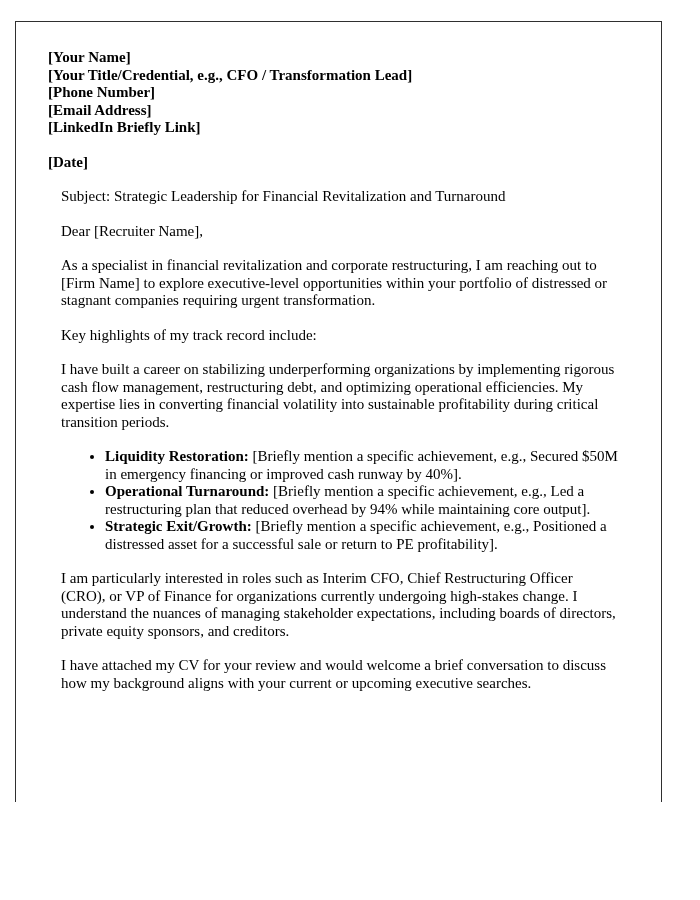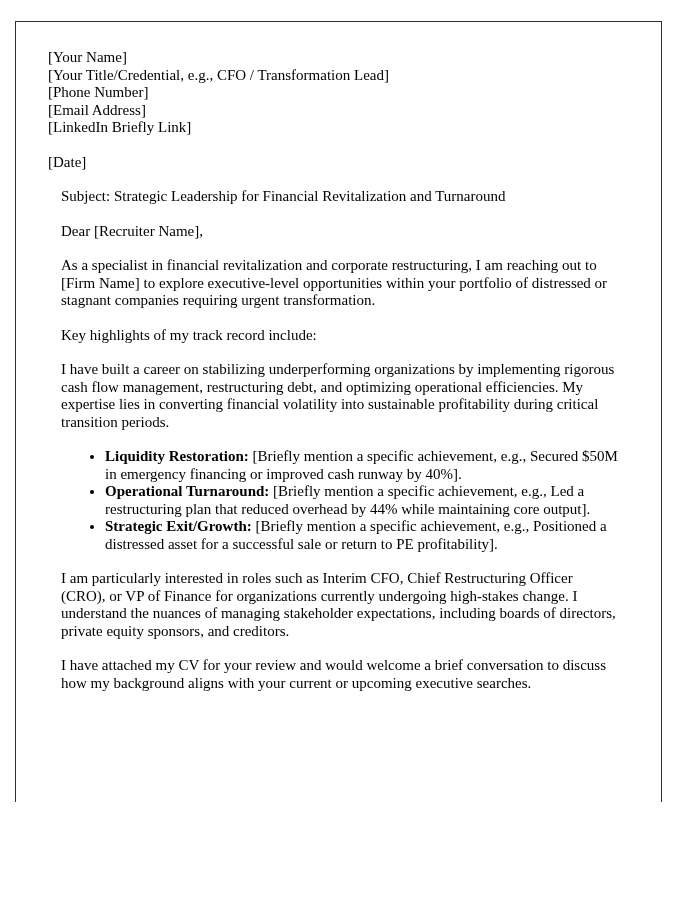--- a/index.html
+++ b/index.html
@@ -25,21 +25,21 @@
     border-top: 1.5px solid #2f2f2f;
     border-left: 1.5px solid #2f2f2f;
     border-right: 1.5px solid #2f2f2f;
     border-bottom: none;
     padding: 27px 28px 0 32px;
     overflow: hidden;
     background: #ffffff;
     font-size: 15px;
     line-height: 17.5px;
   }
-  .block { margin: 17px 0; }
+  .block { margin: 17px 0; font-weight: bold; }
   .block:first-child { margin-top: 0; }
   .block div { margin: 0; }
   p { margin: 17px 13px; }
   ul.highlights {
     margin: 17px 0;
     padding-left: 57px;
     list-style-type: disc;
   }
   ul.highlights li { margin: 0; padding: 0; }
   strong { font-weight: bold; }
@@ -67,21 +67,21 @@
   <p>Dear [Recruiter Name],</p>
 
   <p>As a specialist in financial revitalization and corporate restructuring, I am reaching out to [Firm Name] to explore executive-level opportunities within your portfolio of distressed or stagnant companies requiring urgent transformation.</p>
 
   <p>Key highlights of my track record include:</p>
 
   <p>I have built a career on stabilizing underperforming organizations by implementing rigorous cash flow management, restructuring debt, and optimizing operational efficiencies. My expertise lies in converting financial volatility into sustainable profitability during critical transition periods.</p>
 
   <ul class="highlights">
     <li><strong>Liquidity Restoration:</strong><span> [Briefly mention a specific achievement, e.g., Secured $50M in emergency financing or improved cash runway by 40%].</span></li>
-    <li><strong>Operational Turnaround:</strong><span> [Briefly mention a specific achievement, e.g., Led a restructuring plan that reduced overhead by 44% while maintaining core output].</span></li>
+    <li><strong>Operational Turnaround:</strong><span> [Briefly mention a specific achievement, e.g., Led a restructuring plan that reduced overhead by 94% while maintaining core output].</span></li>
     <li><strong>Strategic Exit/Growth:</strong><span> [Briefly mention a specific achievement, e.g., Positioned a distressed asset for a successful sale or return to PE profitability].</span></li>
   </ul>
 
   <p>I am particularly interested in roles such as Interim CFO, Chief Restructuring Officer (CRO), or VP of Finance for organizations currently undergoing high-stakes change. I understand the nuances of managing stakeholder expectations, including boards of directors, private equity sponsors, and creditors.</p>
 
   <p>I have attached my CV for your review and would welcome a brief conversation to discuss how my background aligns with your current or upcoming executive searches.</p>
 
 
 </div>
 

